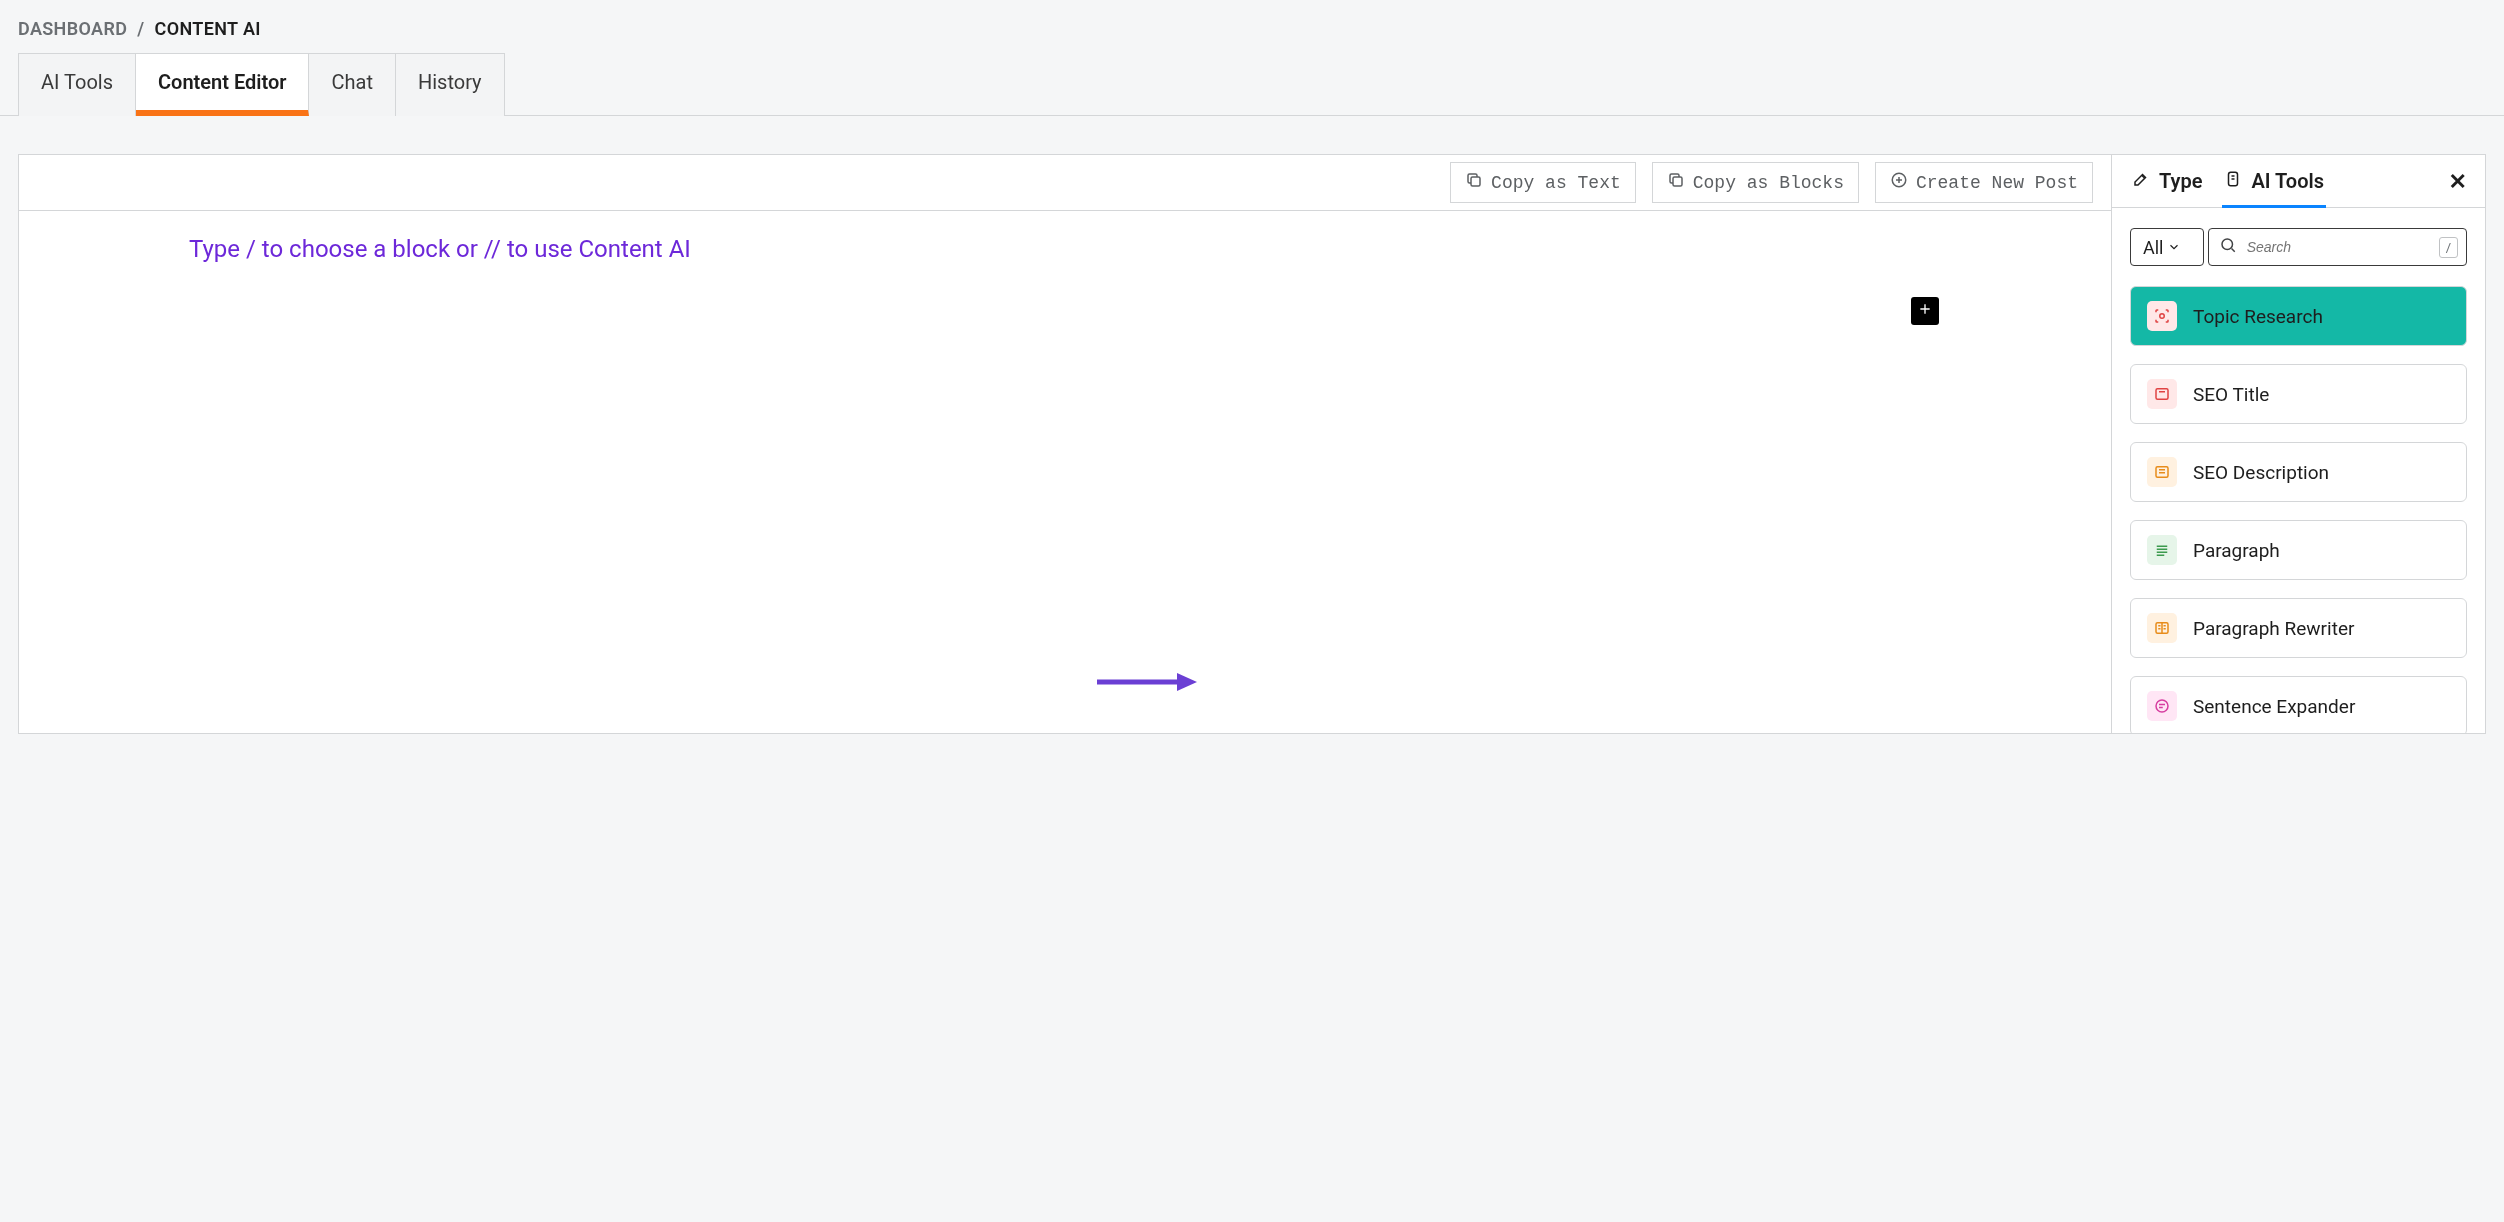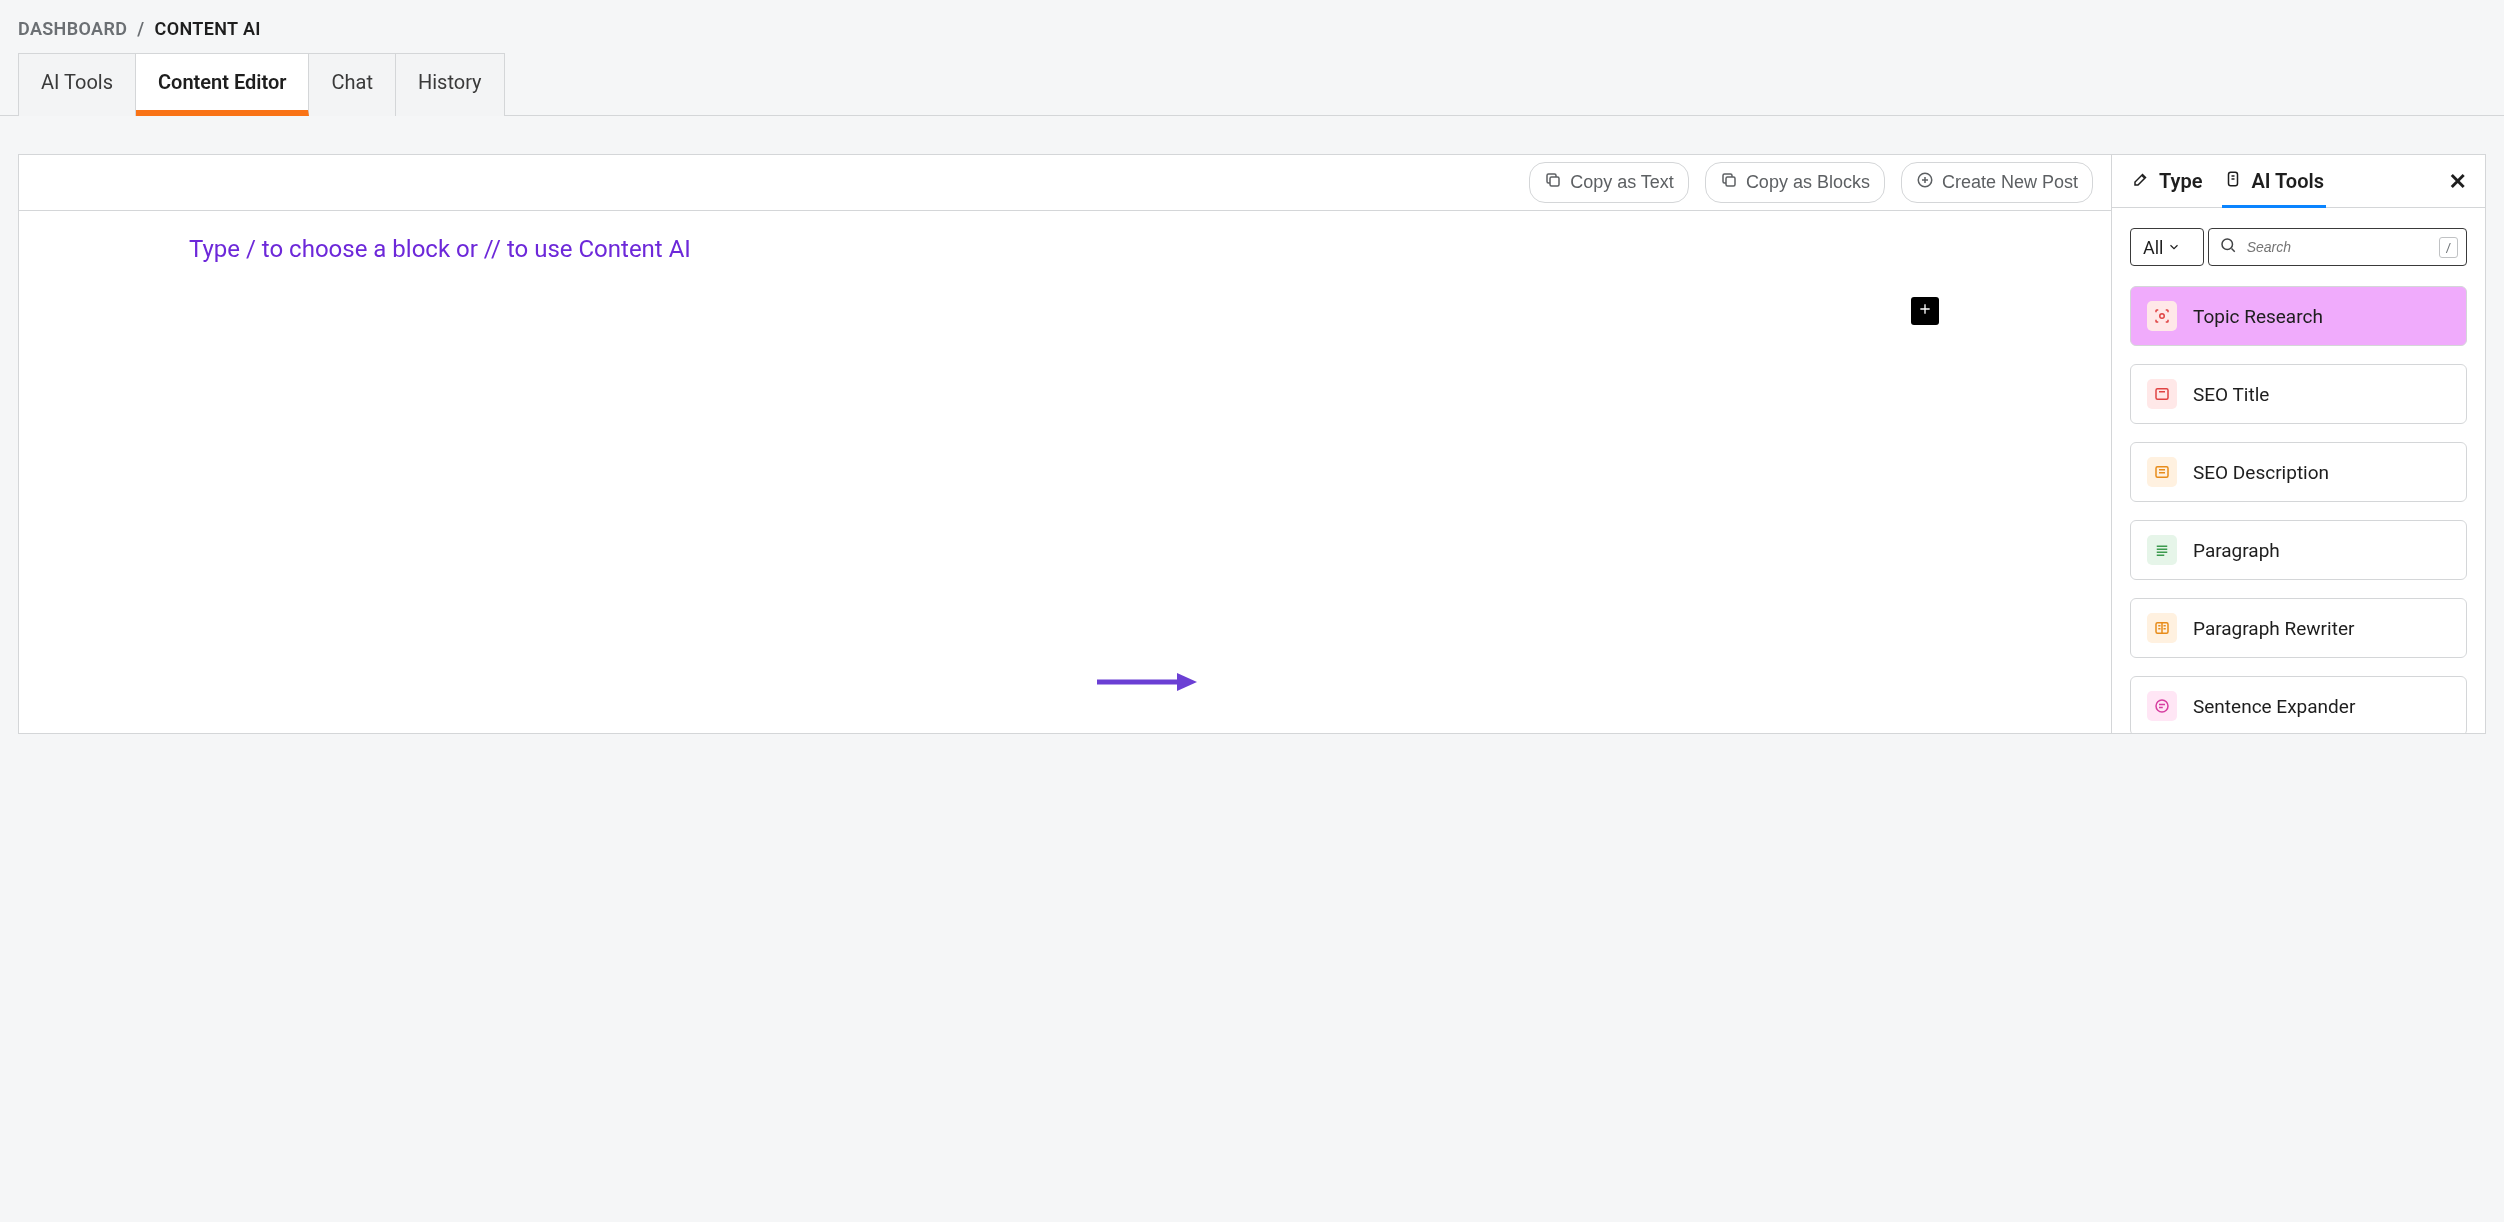--- a/index.html
+++ b/index.html
@@ -14,21 +14,21 @@
   
   .tabs-row { display:flex; border-bottom:1px solid #d4d6d8; padding-left:18px; }
   .tab { border:1px solid #d4d6d8; border-bottom:none; background:#f3f4f5; color:#3a3a3a; font-size:20px; padding:16px 22px; cursor:pointer; margin-bottom:-1px; }
   .tab + .tab { border-left:none; }
   .tab.active { background:#ffffff; color:#1e1e1e; font-weight:600; border-bottom:6px solid #f97316;text-align:center; }
 
   
   .workspace { display:flex; margin:38px 18px 0 18px; border:1px solid #d4d6d8; background:#ffffff; height:580px; position:relative; }
   .editor-col { flex:1 1 auto; display:flex; flex-direction:column; min-width:0; }
   .editor-toolbar { height:56px; border-bottom:1px solid #d4d6d8; display:flex; align-items:center; justify-content:flex-end; gap:16px; padding:0 18px; }
-  .tbtn { display:inline-flex; align-items:center; gap:8px; border:1px solid #d4d6d8; background:#ffffff; color:#5d6063; font-size:18px; padding:8px 14px; border-radius:16px; cursor:pointer; }
+  .tbtn { display:inline-flex; align-items:center; gap:8px; border:1px solid #d4d6d8; background:#ffffff; color:#5d6063; font-size:18px; padding:8px 14px; border-radius:0; cursor:pointer;font-family:Liberation Mono, monospace; }
   .tbtn svg { width:18px; height:18px; }
 
   .editor-body { position:relative; flex:1 1 auto; padding:24px 170px 24px 170px; overflow:hidden; }
   .placeholder { color:#6d28d9; font-size:24px; }
   .add-block { position:absolute; right:172px; top:86px; width:28px; height:28px; background:#000; color:#fff; display:flex; align-items:center; justify-content:center; border-radius:3px; cursor:pointer; }
   .add-block svg{width:16px;height:16px;}
 
   .editor-footer { height:38px; border-top:1px solid #d4d6d8; display:flex; align-items:center; padding:0 30px; color:#4a4d50; font-size:17px; }
 
   
@@ -43,21 +43,21 @@
   .select-wrap { position:relative; display:flex; align-items:center; border:1.5px solid #3a3a3a; border-radius:4px; height:38px; width:110px; }
   .select-wrap span { padding:0 12px; font-size:18px; }
   .select-wrap .chev { position:absolute; right:10px; pointer-events:none; }
   .search-wrap { position:relative; flex:1 1 auto; display:flex; align-items:center; border:1.5px solid #3a3a3a; border-radius:4px; height:38px; }
   .search-wrap .sicon { width:18px; height:18px; margin-left:10px; color:#404244; }
   .search-wrap input { flex:1 1 auto; border:none; outline:none; font-size:14px; padding:0 10px; background:transparent; color:#a21caf;font-style:italic; }
   .kbd { border:1px solid #c0c2c4; color:#6a6f73; font-size:13px; padding:2px 6px; border-radius:3px; margin-right:8px; background:#fff; }
 
   .tool-list { padding:0 18px 0 18px; overflow:auto; flex:1 1 auto; }
   .tool-item { display:flex; align-items:center; gap:16px; border:1px solid #d4d6d8; border-radius:6px; padding:14px 16px; margin-bottom:18px; cursor:pointer; background:#ffffff; }
-  .tool-item.highlight { background:#f0abfc; }
+  .tool-item.highlight { background:#14b8a6; }
   .tool-icon { width:30px; height:30px; border-radius:5px; display:flex; align-items:center; justify-content:center; flex:0 0 auto; }
   .tool-icon svg{ width:18px; height:18px; }
   .ti-red    { background:#ffe8e8; color:#e04343; }
   .ti-orange { background:#fff1e0; color:#e88c1a; }
   .ti-green  { background:#e6f5e9; color:#3c9a4e; }
   .ti-pink   { background:#ffe6f5; color:#d63ea0; }
   .tool-label { font-size:19px; color:#1e1e1e; }
 
   
   .arrow { position:absolute; left:1078px; top:516px; width:100px; height:22px; pointer-events:none; }

